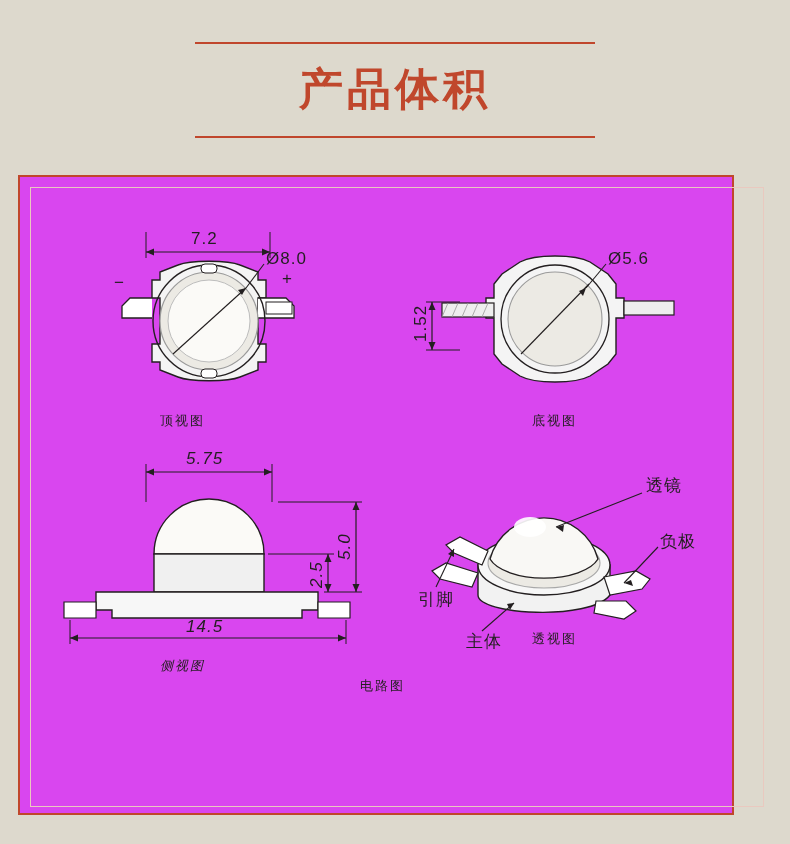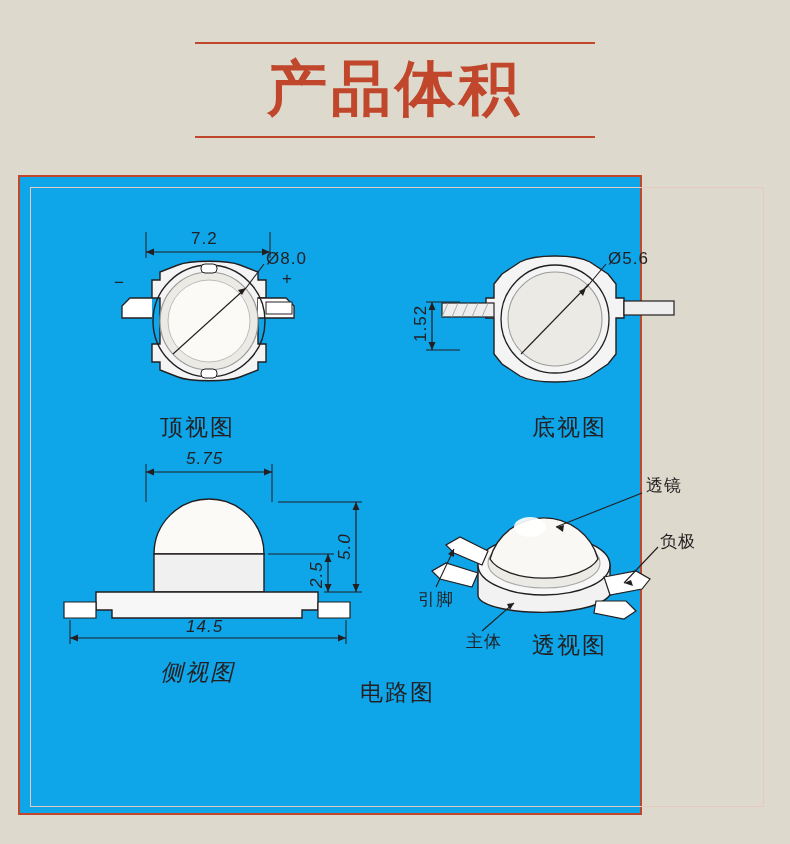--- a/index.html
+++ b/index.html
@@ -35,51 +35,51 @@
     width: 400px;
     height: 2px;
     background: #c0472c;
   }
   .title-rule.top { top: 0; }
   .title-rule.bottom { top: 94px; }
   .title-text {
     position: absolute;
     left: 0; top: 16px;
     width: 400px;
-    font-size: 60px;
+    font-size: 44px;
     font-weight: bold;
     color: #c0472c;
     letter-spacing: 4px;
     line-height: 62px;
   }
   
   .panel {
     position: absolute;
     left: 18px;
     top: 175px;
-    width: 624px;
+    width: 716px;
     height: 640px;
-    background: #0ea5e9;
+    background: #d946ef;
     border: 2px solid #c0472c;
     box-sizing: border-box;
   }
   .inner-frame {
     position: absolute;
     left: 10px;
     top: 10px;
     width: 734px;
     height: 620px;
     border: 1px solid #e9c9bf;
     box-sizing: border-box;
     pointer-events: none;
   }
   
   .caption {
     position: absolute;
-    font-size: 23px;
+    font-size: 13px;
     color: #231f20;
     letter-spacing: 2px;
     white-space: nowrap;
   }
   
   .fig { position: absolute; }
   svg { display: block; overflow: visible; }
   .dimtext {
     font-family: "Liberation Sans", sans-serif;
     font-size: 17px;

